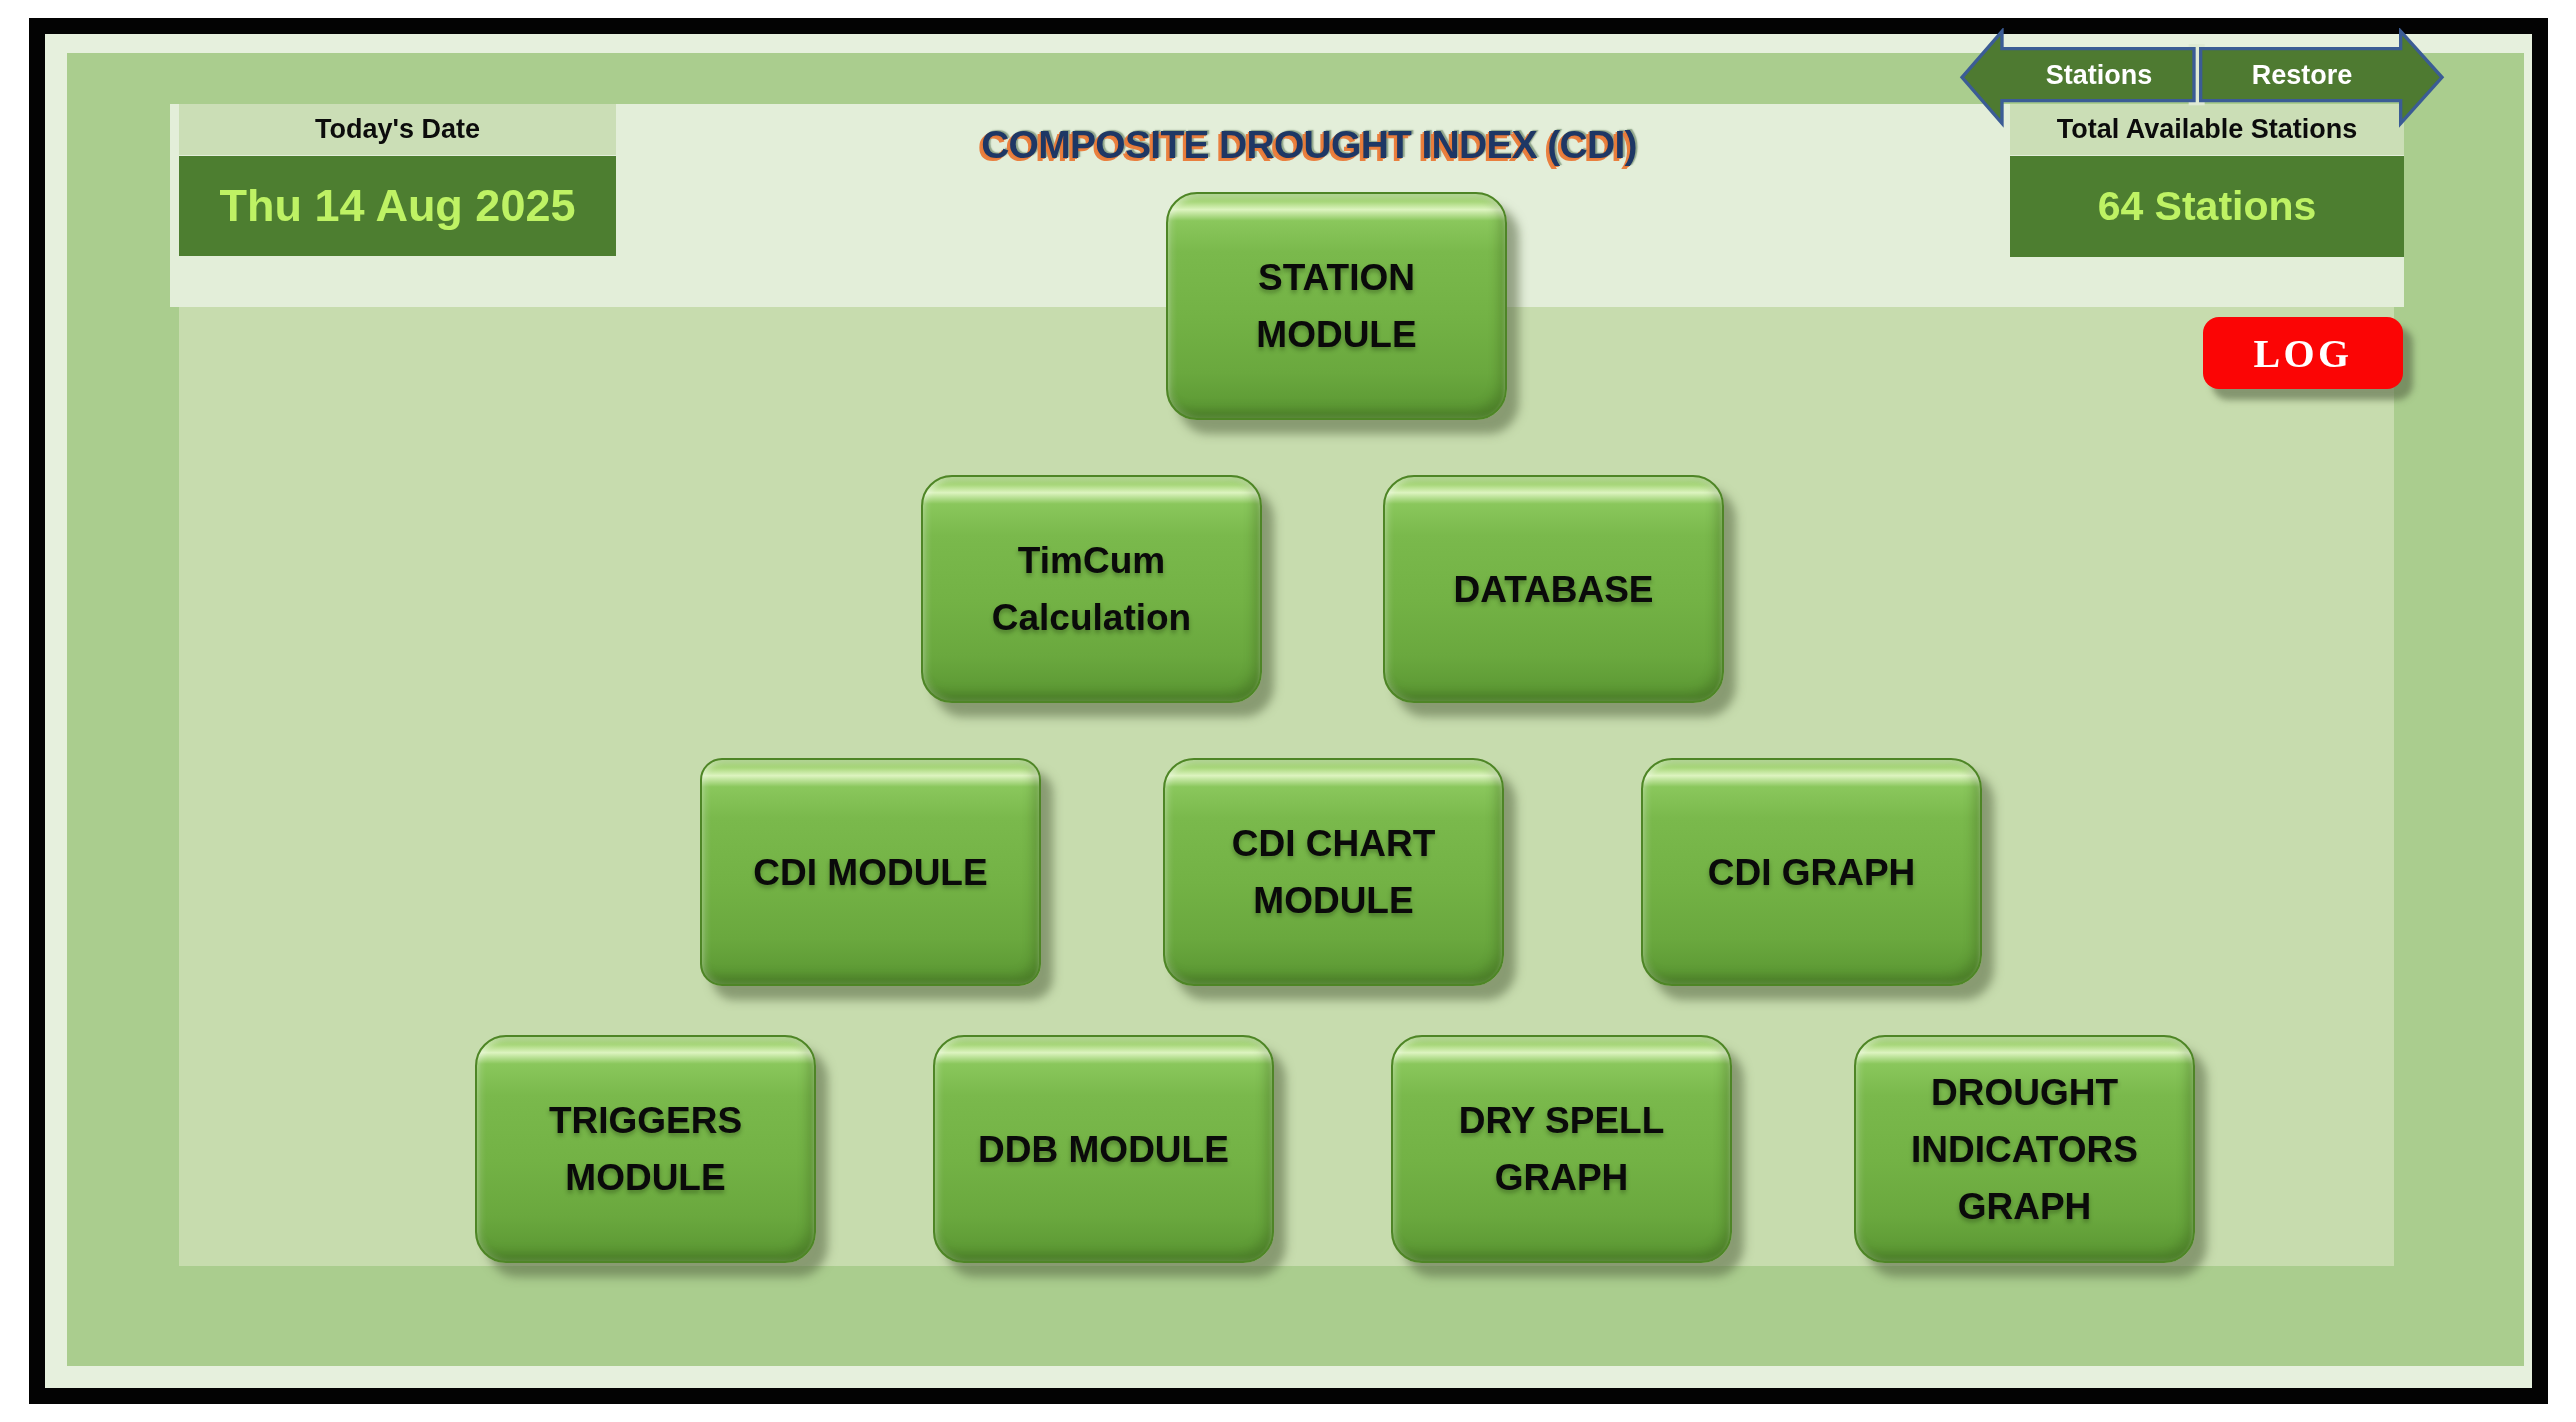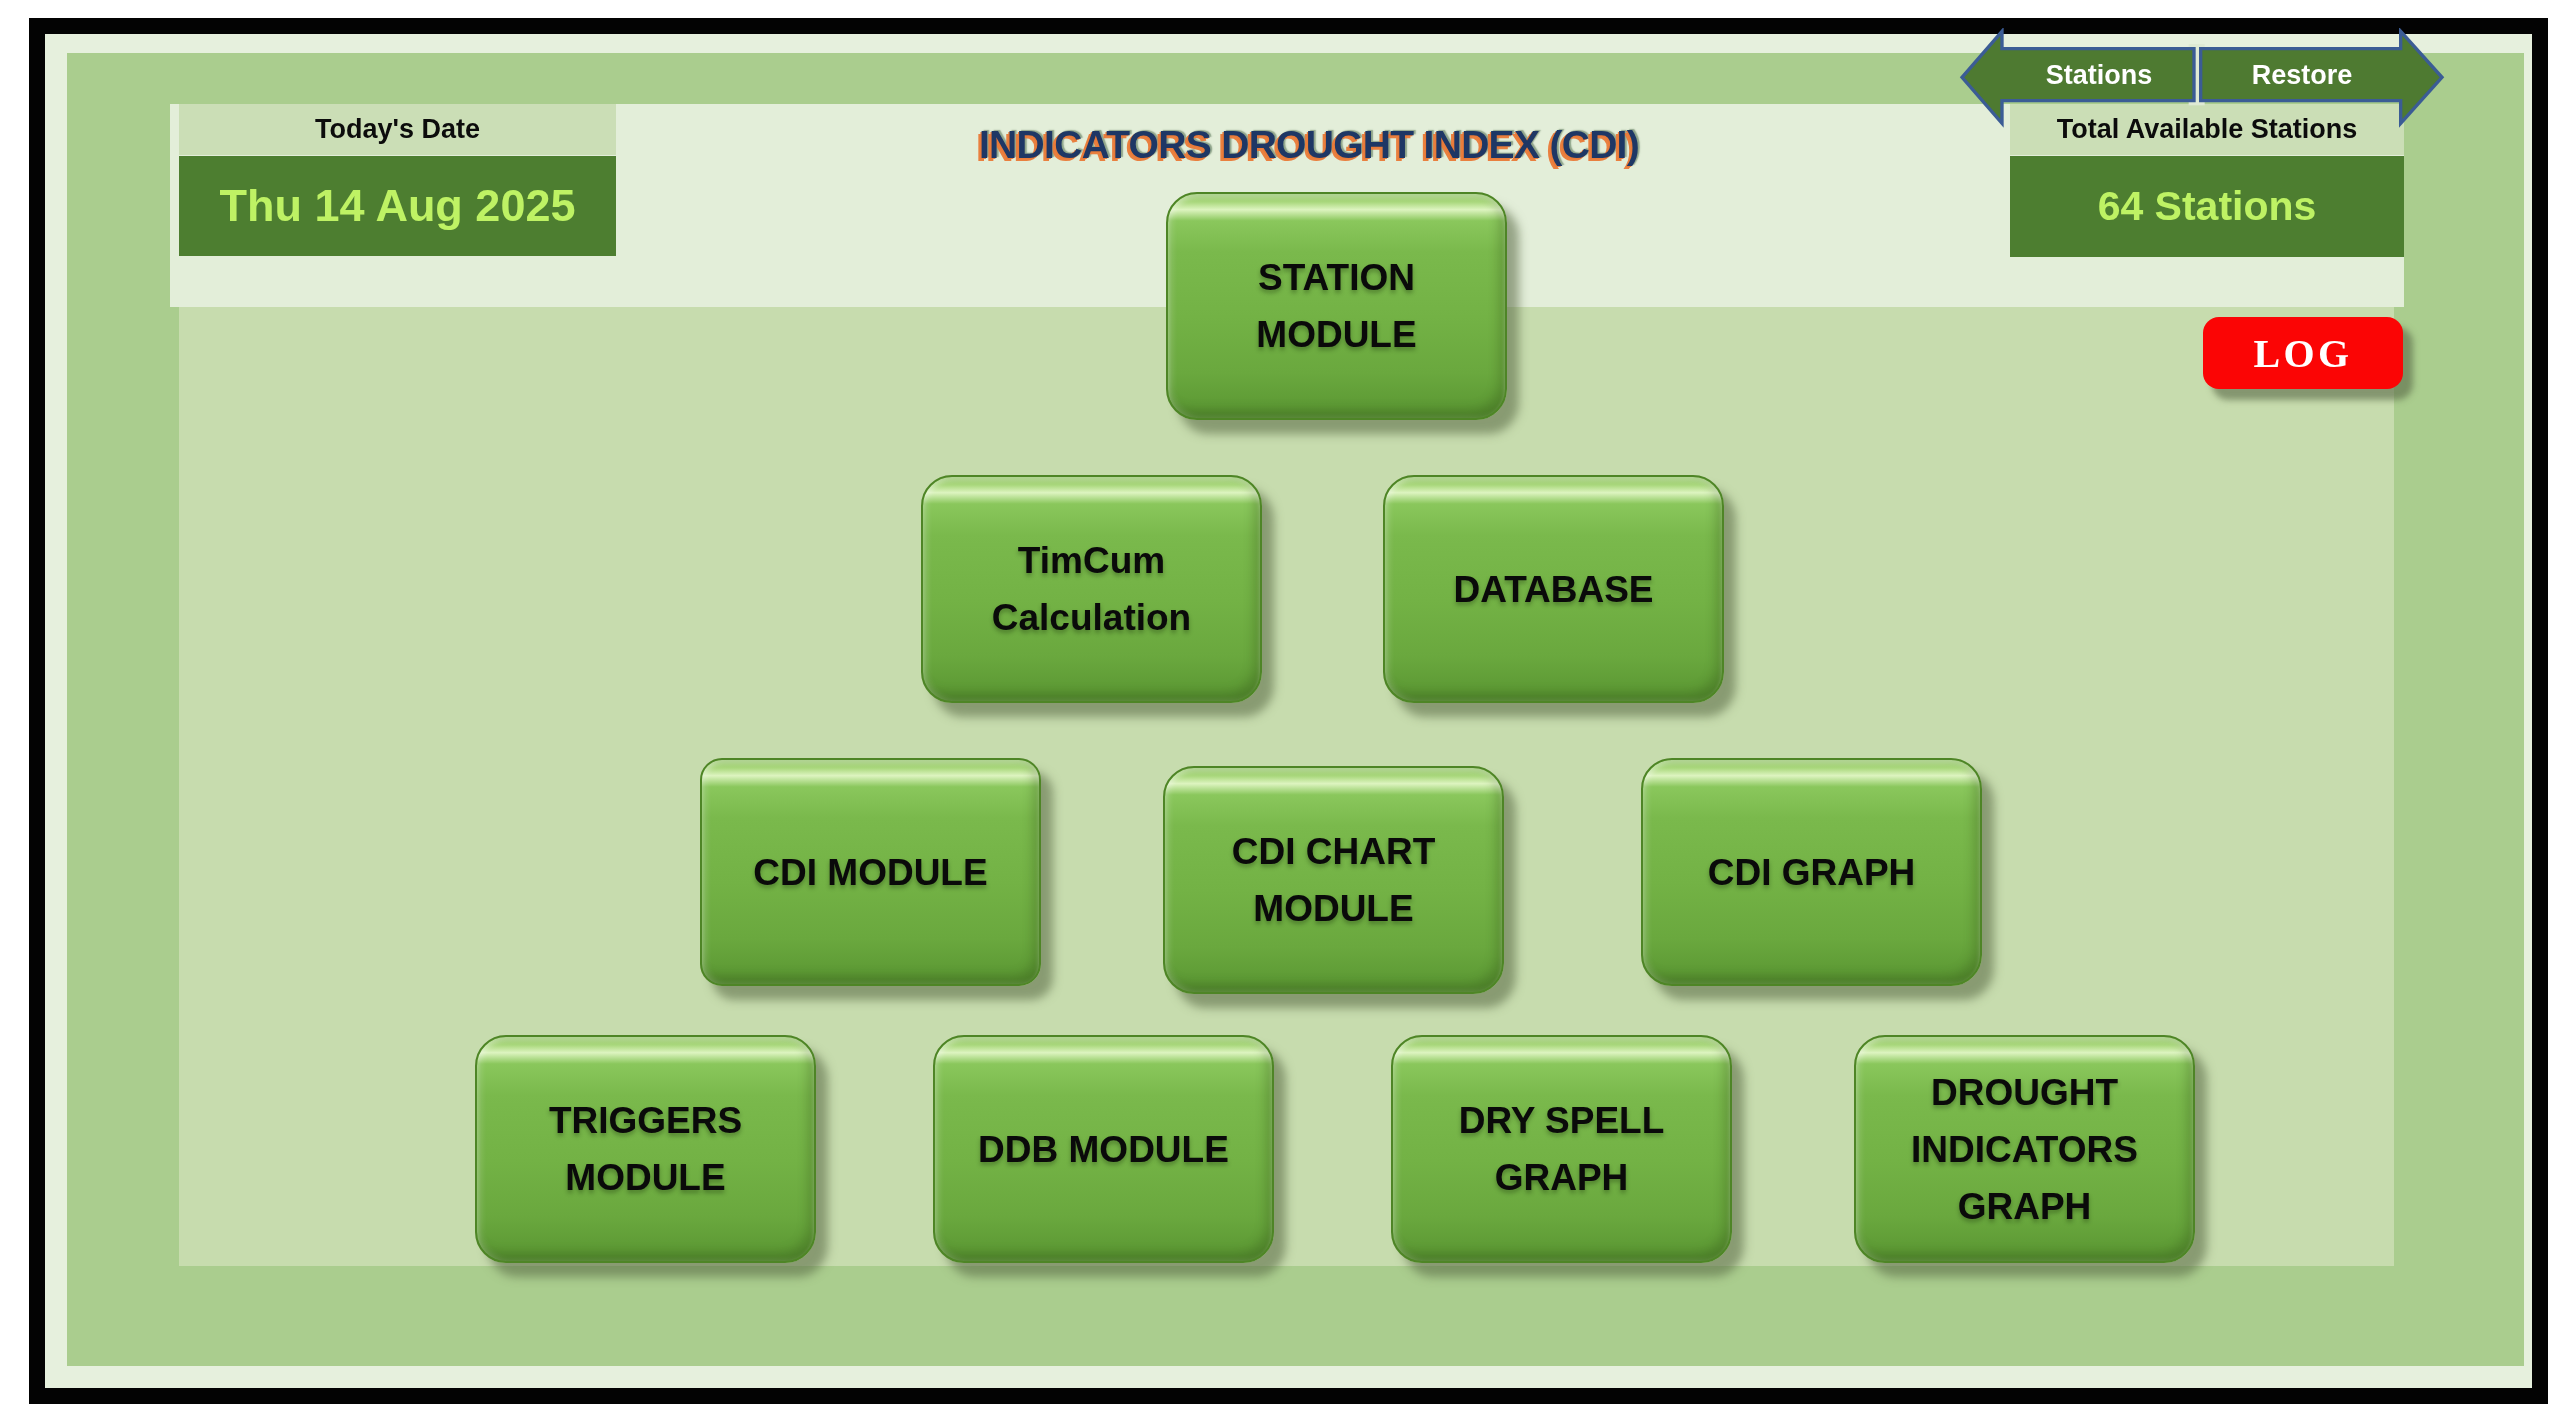--- a/index.html
+++ b/index.html
@@ -53,36 +53,36 @@
     box-shadow:12px 13.4px 9.3px rgba(86,102,66,.55),
       inset 0 4px 5.3px rgba(255,255,255,.28),
       inset 4px 0 6.7px rgba(255,255,255,.18),
       inset -6px -7.3px 10.7px rgba(40,70,15,.28);
     display:flex;align-items:center;justify-content:center;}
   .module-btn .btn-label{white-space:pre-line;text-align:center;color:#0a0a0a;
     font-weight:bold;font-size:37px;line-height:57px;
     text-shadow:0 3.3px 4px rgba(20,40,10,.35);}
   .b1{left:1166px;top:192px;}
   .b2{left:921px;top:475px;}  .b3{left:1383px;top:475px;}
-  .b4{left:700px;top:758px;border-radius:22px;} .b5{left:1163px;top:758px;margin-top:8px;} .b6{left:1641px;top:758px;justify-content:center;}
+  .b4{left:700px;top:758px;border-radius:22px;} .b5{left:1163px;top:758px;} .b6{left:1641px;top:758px;justify-content:center;}
   .b7{left:475px;top:1035px;}  .b8{left:933px;top:1035px;}
   .b9{left:1391px;top:1035px;} .b10{left:1854px;top:1035px;}
 </style>
 </head>
 <body>
 
 <div class="abs black-border"></div>
 <div class="abs green-panel"></div>
 <div class="abs header-strip"></div>
 <div class="abs content-panel"></div>
 
 <div class="abs label-box today-label">Today's Date</div>
 <div class="abs dark-box date-box">Thu 14 Aug 2025</div>
 
-<div class="abs app-title">INDICATORS DROUGHT INDEX (CDI)</div>
+<div class="abs app-title">COMPOSITE DROUGHT INDEX (CDI)</div>
 
 <div class="abs label-box stations-label">Total Available Stations</div>
 <div class="abs dark-box stations-box">64 Stations</div>
 
 <svg class="abs arrow-svg" viewBox="0 0 740 150" xmlns="http://www.w3.org/2000/svg">
   <rect x="350" y="24" width="24" height="92" fill="#dfead4"></rect>
   <polygon points="10,74 70,5 70,31 358,31 358,109 70,109 70,143" fill="#4e7a31" stroke="#3b5c95" stroke-width="5" stroke-linejoin="miter"></polygon>
   <polygon points="368,31 668,31 668,5 730,74 668,143 668,109 368,109" fill="#4e7a31" stroke="#3b5c95" stroke-width="5" stroke-linejoin="miter"></polygon>
 </svg>
 <div class="abs arrow-text maximized-text">Stations</div>

